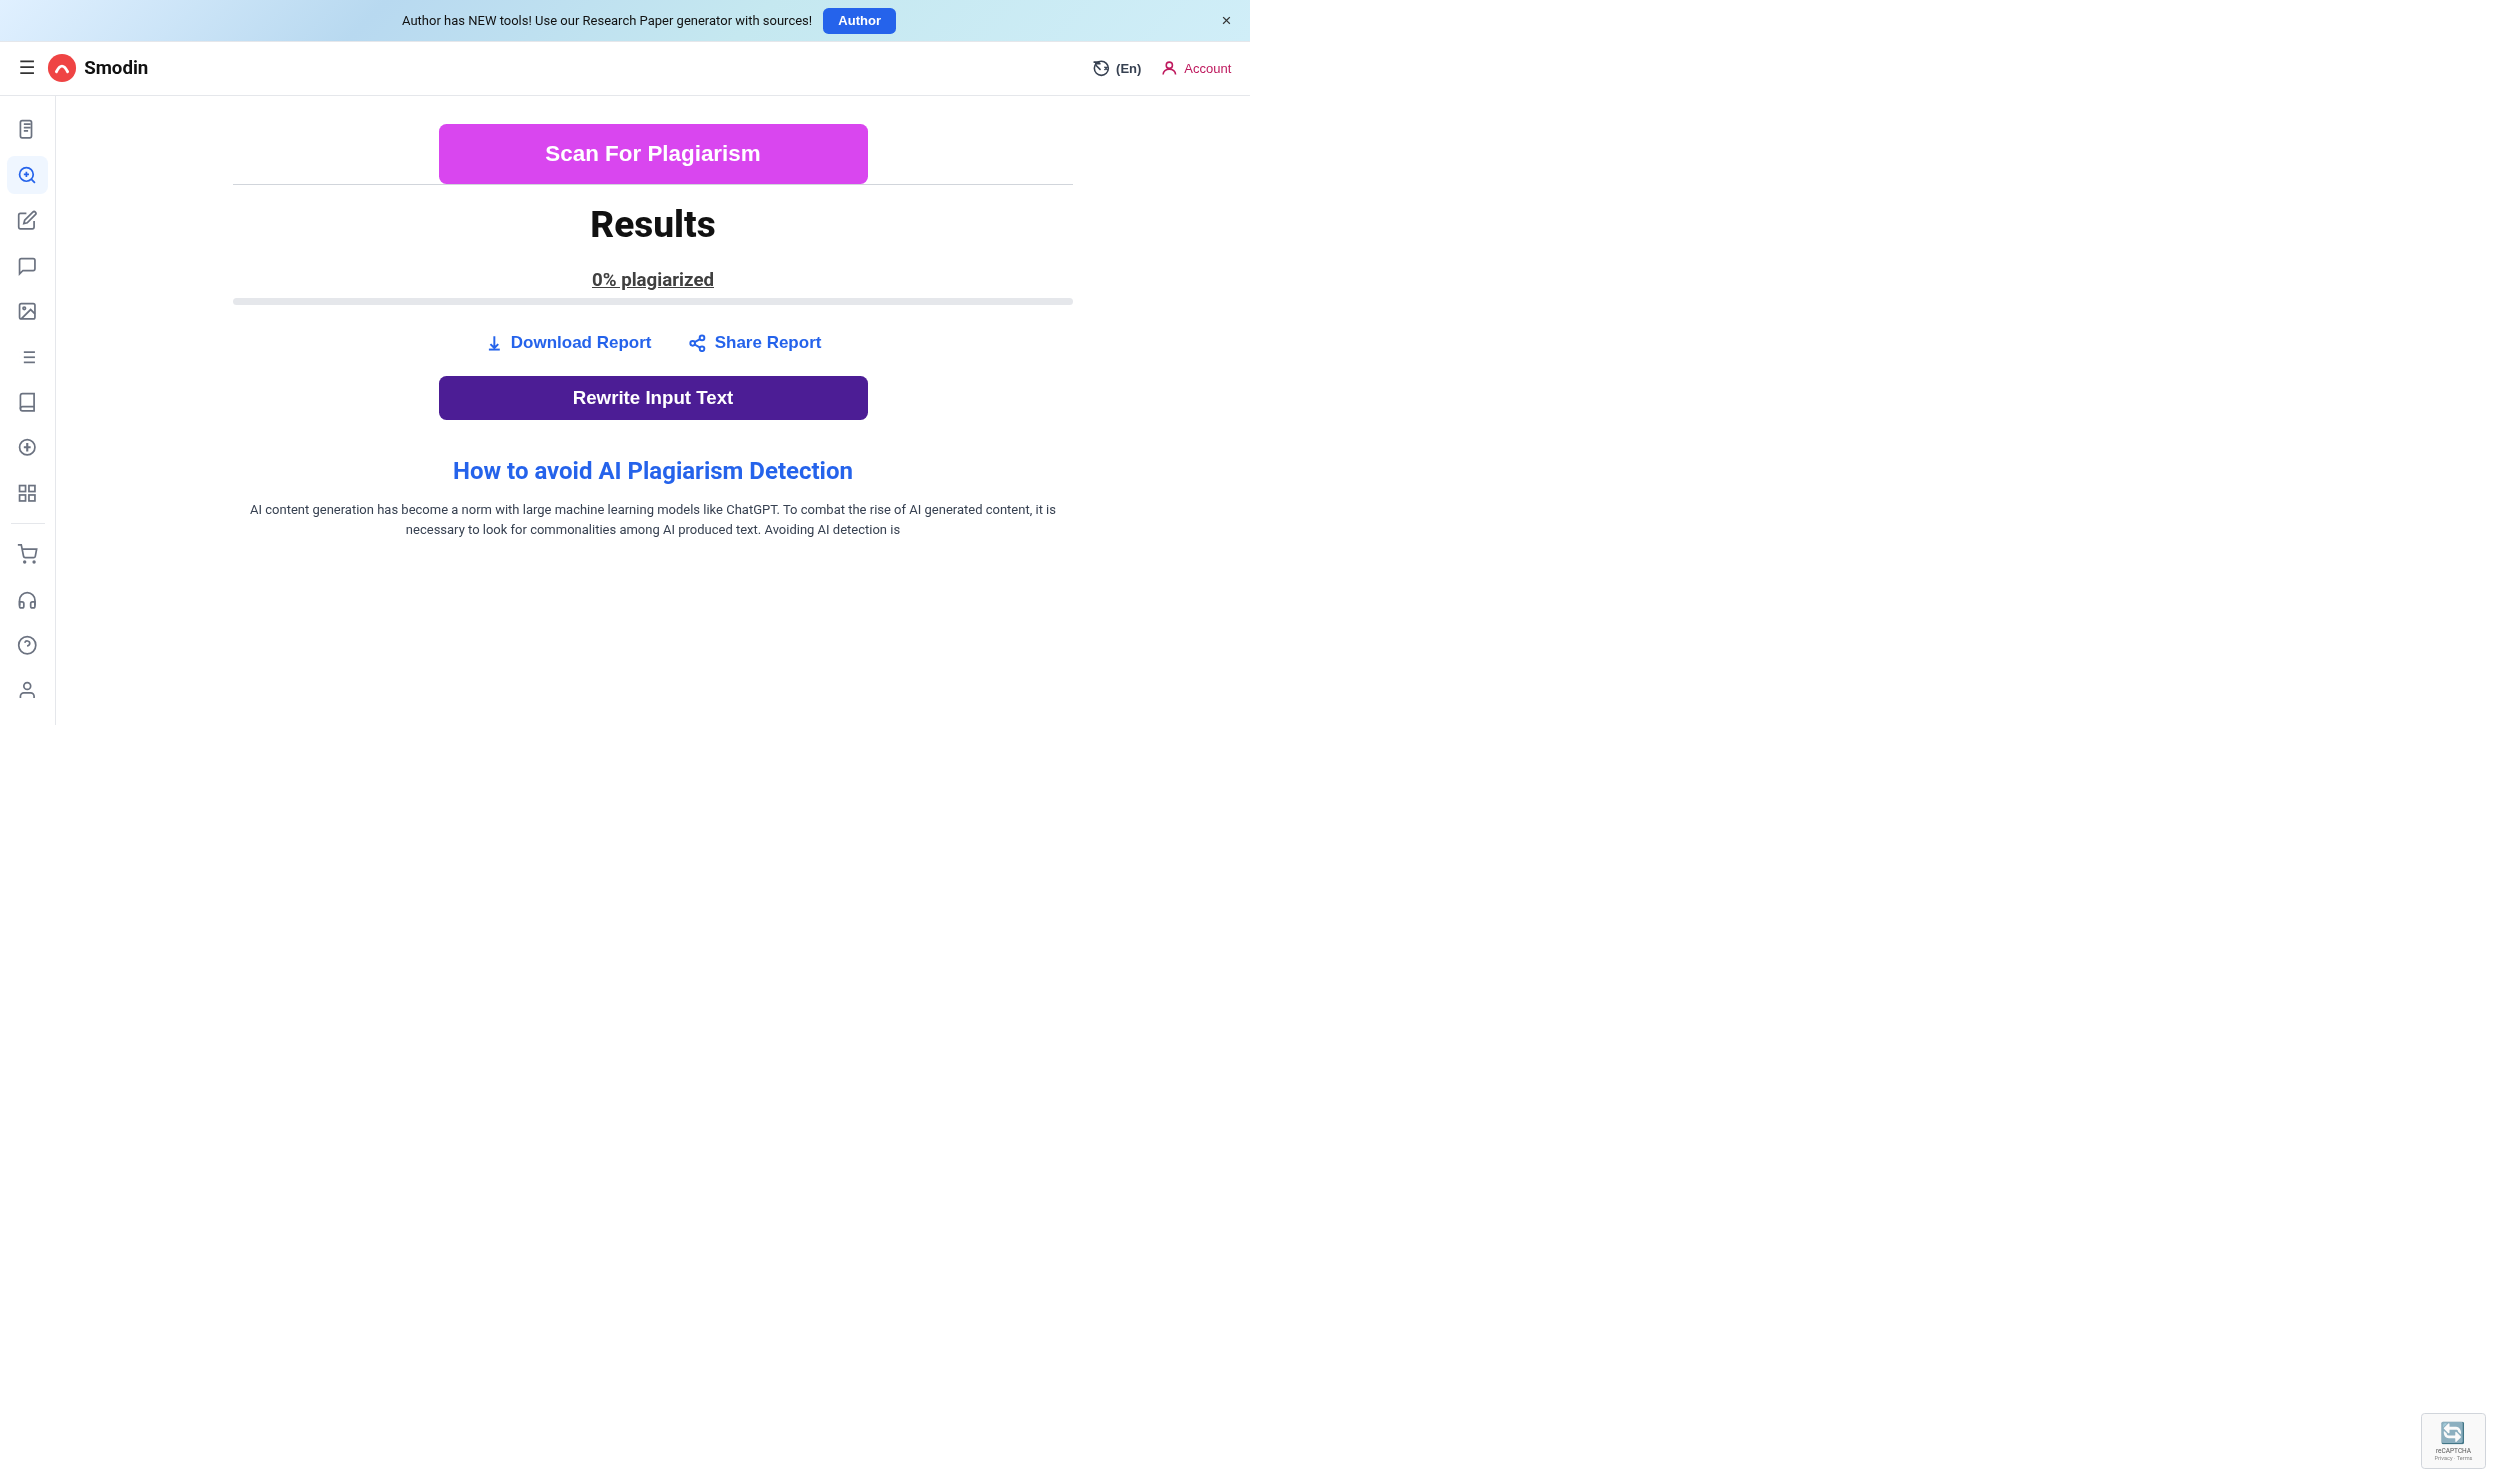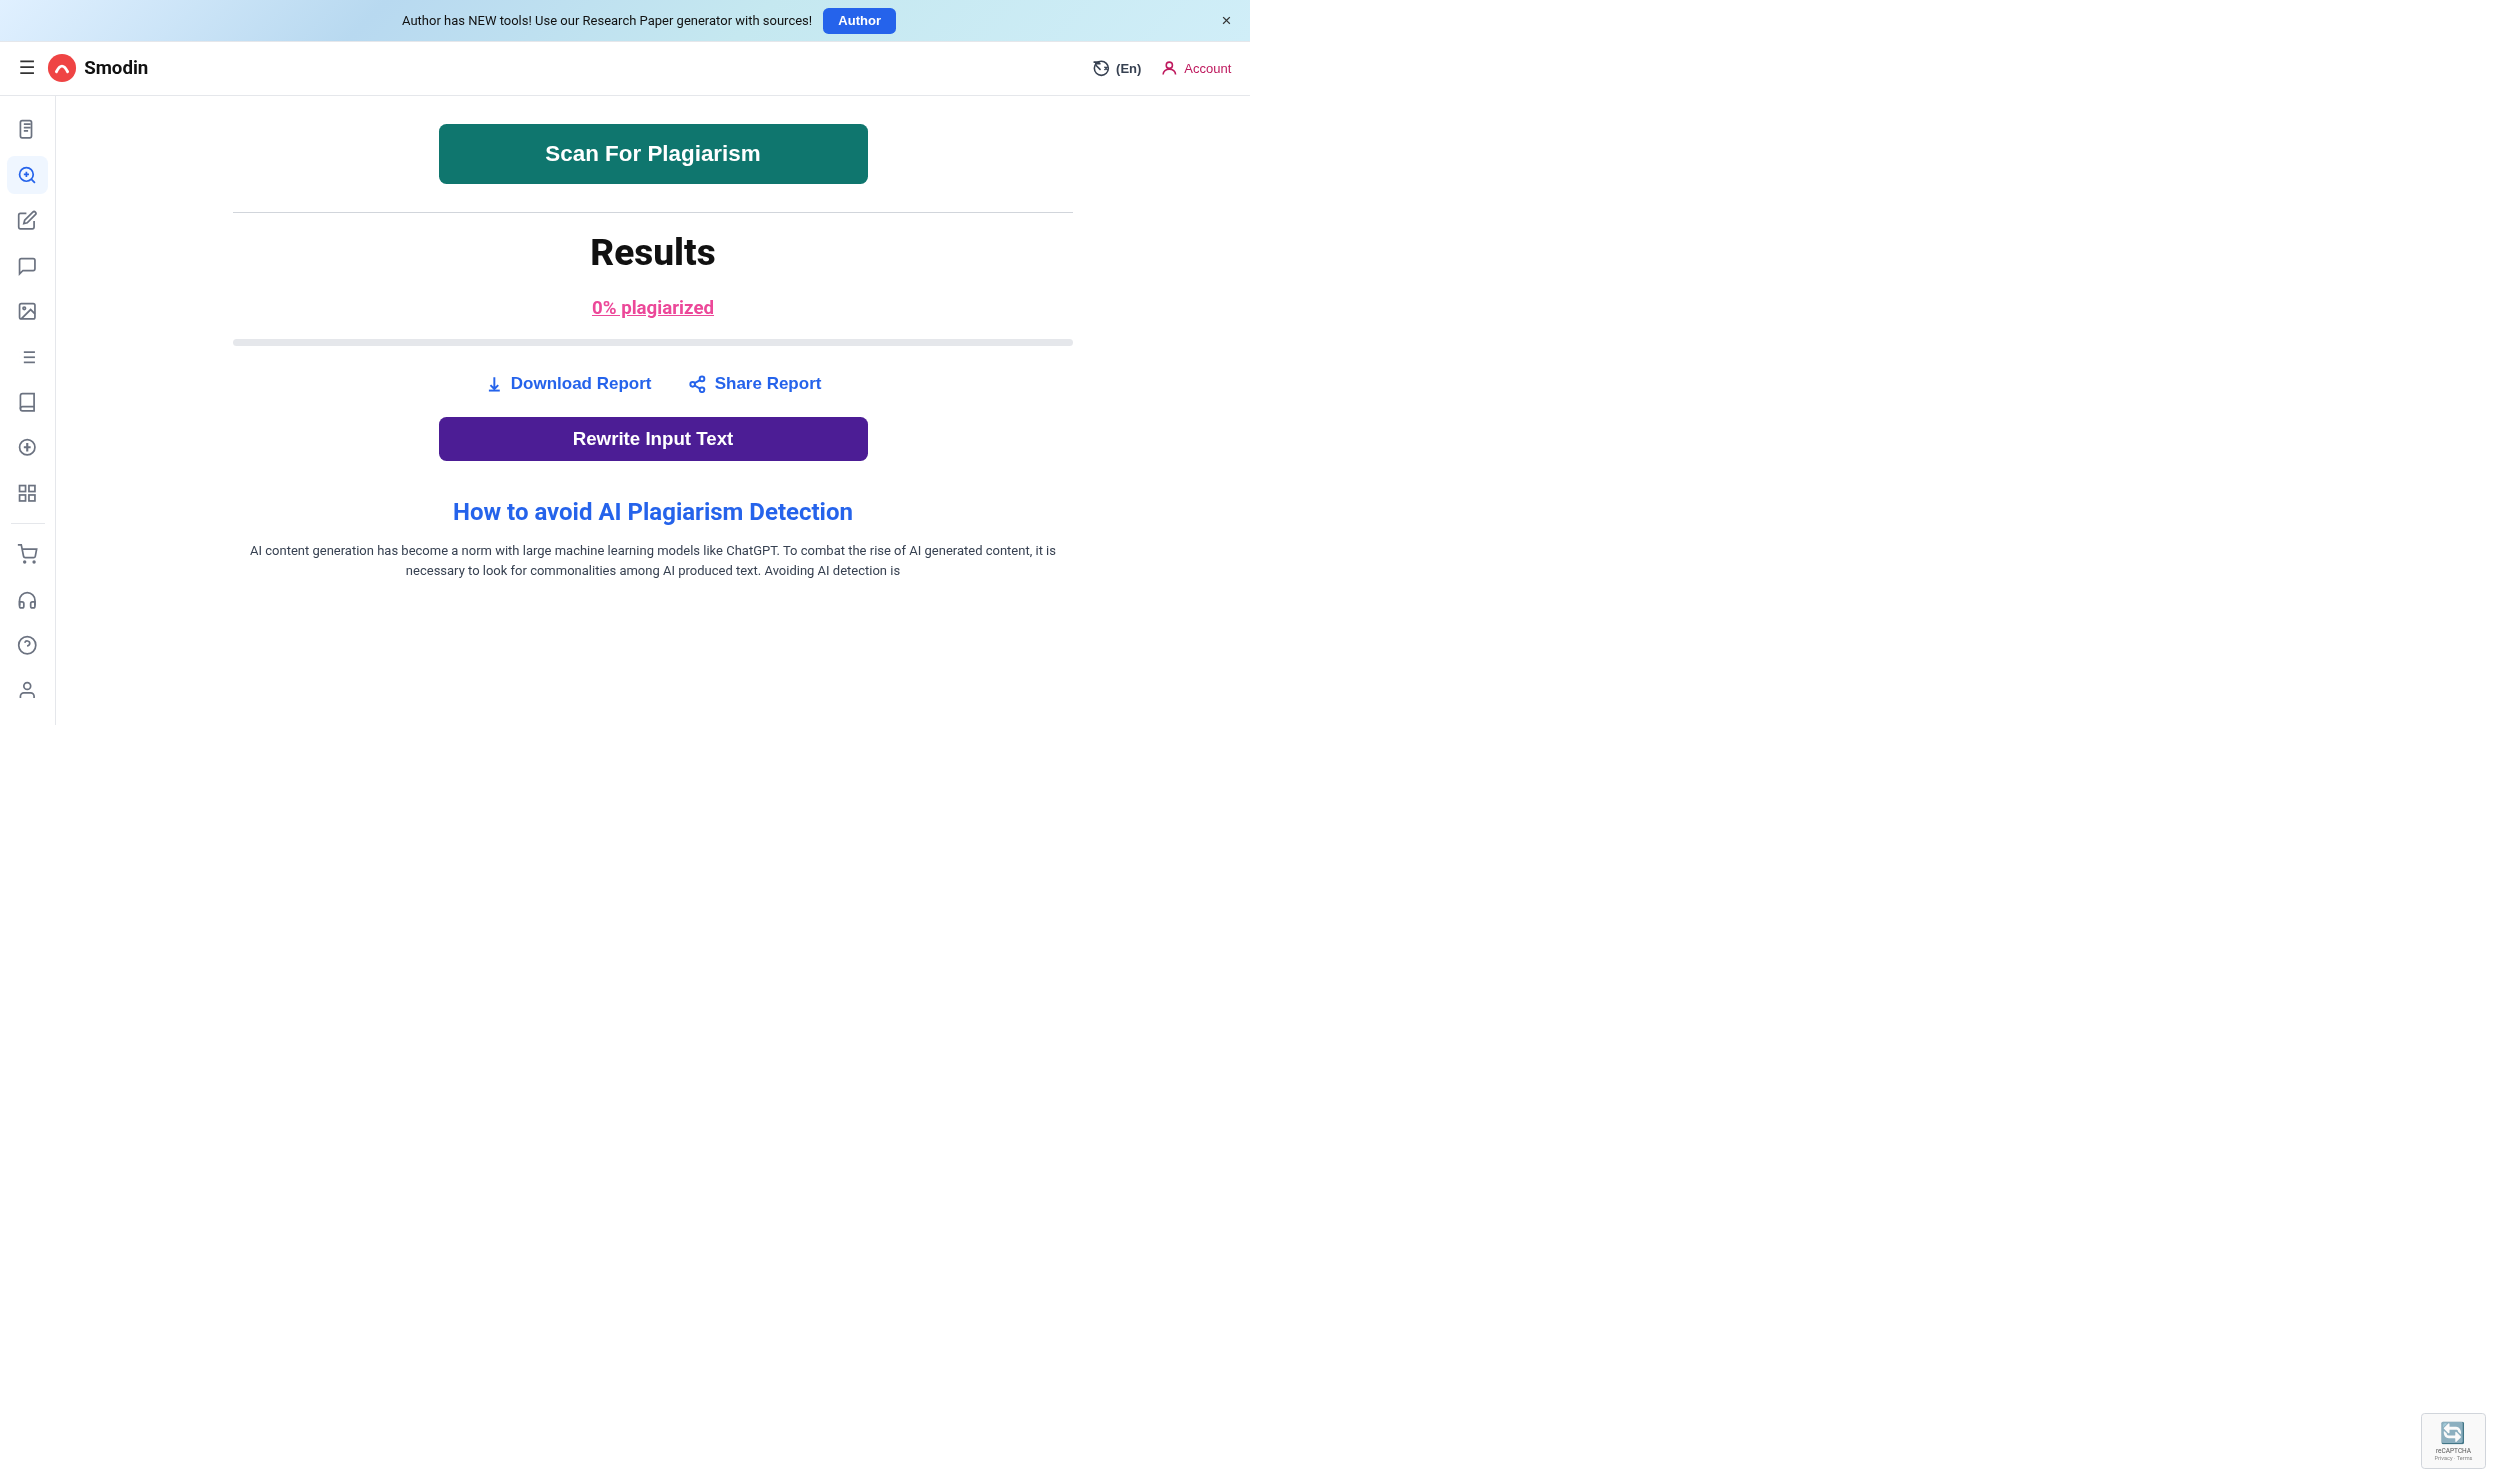--- a/index.html
+++ b/index.html
@@ -180,54 +180,53 @@
     .main-content {
       flex: 1;
       padding: 28px 37px;
       overflow-y: auto;
       display: flex;
       flex-direction: column;
       align-items: center;
     }
 
     .scan-btn {
-      background: #0f766e;
+      background: #d946ef;
       color: white;
       border: none;
       border-radius: 7.5px;
       padding: 17px 56px;
       font-size: 22.4px;
       font-weight: 600;
       cursor: pointer;
       width: 429px;
       text-align: center;
-      margin-bottom: 28px;
     }
 
     .results-divider {
       width: 100%;
       max-width: 840px;
       border: none;
       border-top: 0.9px solid #d1d5db;
       margin-bottom: 18.7px;
     }
 
     .results-title {
       font-size: 37px;
       font-weight: 800;
       color: #111;
       margin-bottom: 22.4px;
     }
 
     .plagiarism-score {
       font-size: 18.7px;
       font-weight: 700;
-      color: #ec4899;
+      color: #404040;
       text-decoration: underline;
-      margin-bottom: 20px;
+      margin-bottom: 7px;
     }
 
     .progress-bar-container {
       width: 100%;
       max-width: 840px;
       height: 7.5px;
       background: #e5e7eb;
       border-radius: 3.7px;
       margin-bottom: 28px;
       overflow: hidden;

